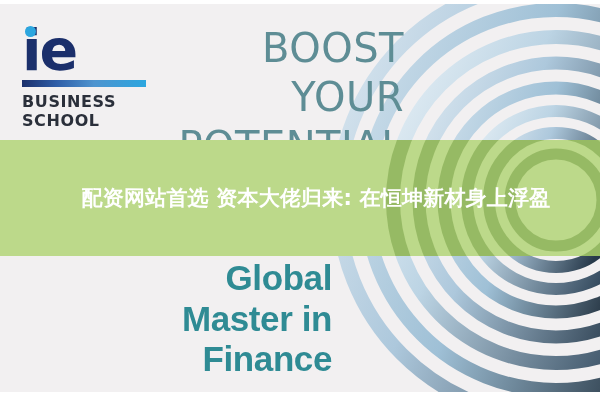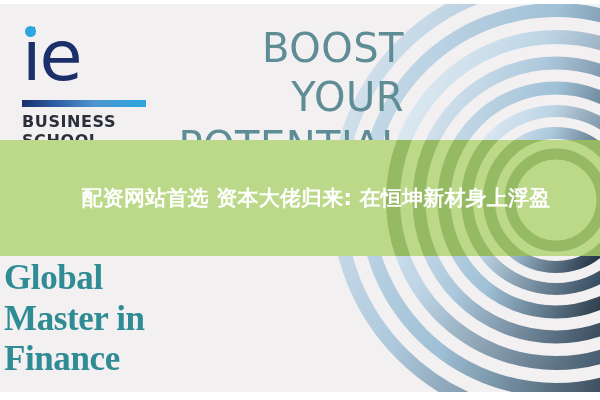--- a/index.html
+++ b/index.html
@@ -49,26 +49,26 @@
 
   
   .ie-logo {
     position: absolute;
     left: 18px;
     top: 24px;
     width: 130px;
   }
   .ie-mark {
     font-family: "DejaVu Sans", sans-serif;
-    font-weight: 400;
-    font-size: 70px;
+    font-weight: 700;
+    font-size: 57px;
     line-height: 0.94;
     letter-spacing: -2px;
     color: #1b2f6b;
-    margin: 0 0 10px 4px;
+    margin: 0 0 2px 4px;
     position: relative;
   }
   .ie-dot {
     position: absolute;
     left: 3px;
     top: 2px;
     width: 11px;
     height: 11px;
     border-radius: 50%;
     background: #2ca6df;
@@ -100,30 +100,31 @@
     font-size: 40px;
     line-height: 1.22;
     letter-spacing: 0.5px;
     color: #5e8d95;
     white-space: pre-line;
   }
 
   
   .gmf {
     position: absolute;
-    left: 4px;
+    left: 12px;
     top: 258px;
     width: 320px;
-    font-family: Liberation Serif, serif;
+    font-family: Liberation Sans, sans-serif;
     font-weight: 700;
     font-size: 35px;
     line-height: 1.16;
     letter-spacing: -0.4px;
     color: #2f8b94;
     white-space: pre-line;
+    text-align: right;
   }
 
   
   .band {
     position: absolute;
     left: 0;
     top: 140px;
     width: 600px;
     height: 116px;
     background: #bcd98a;

